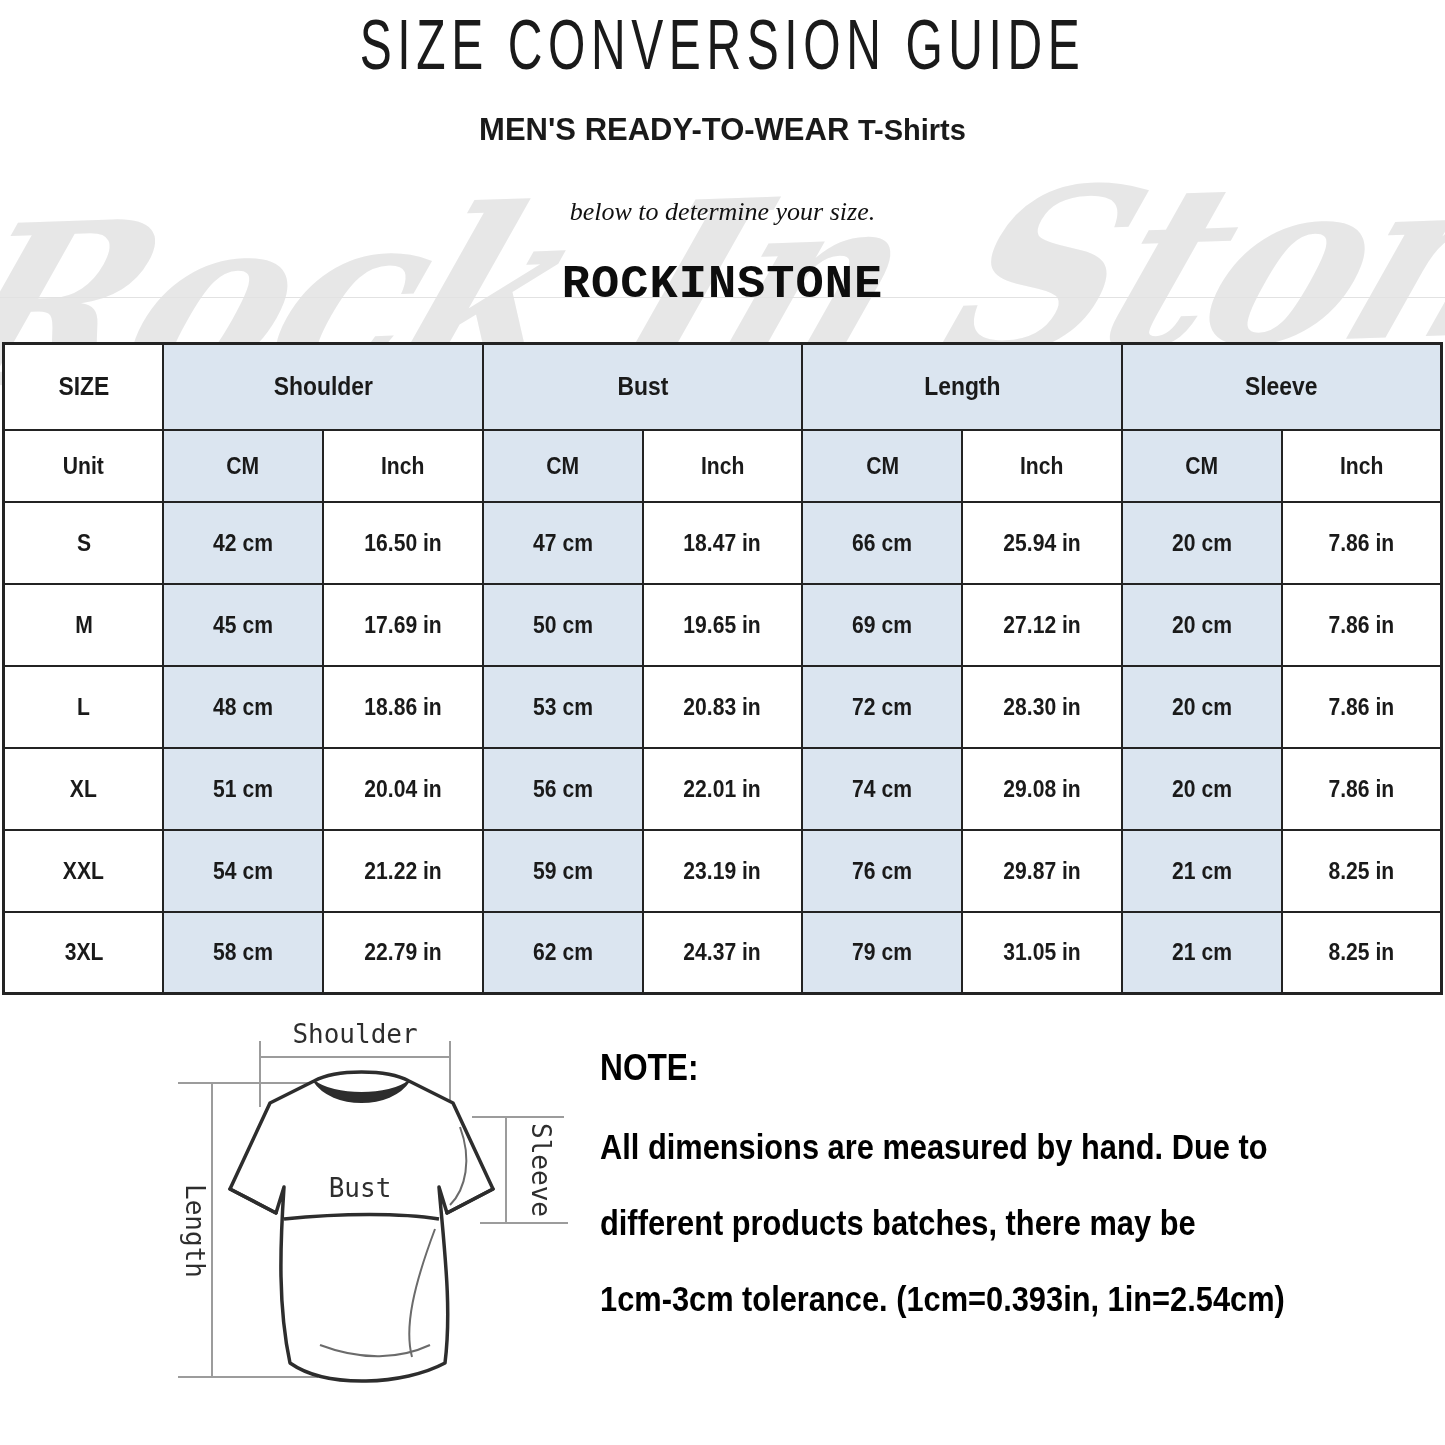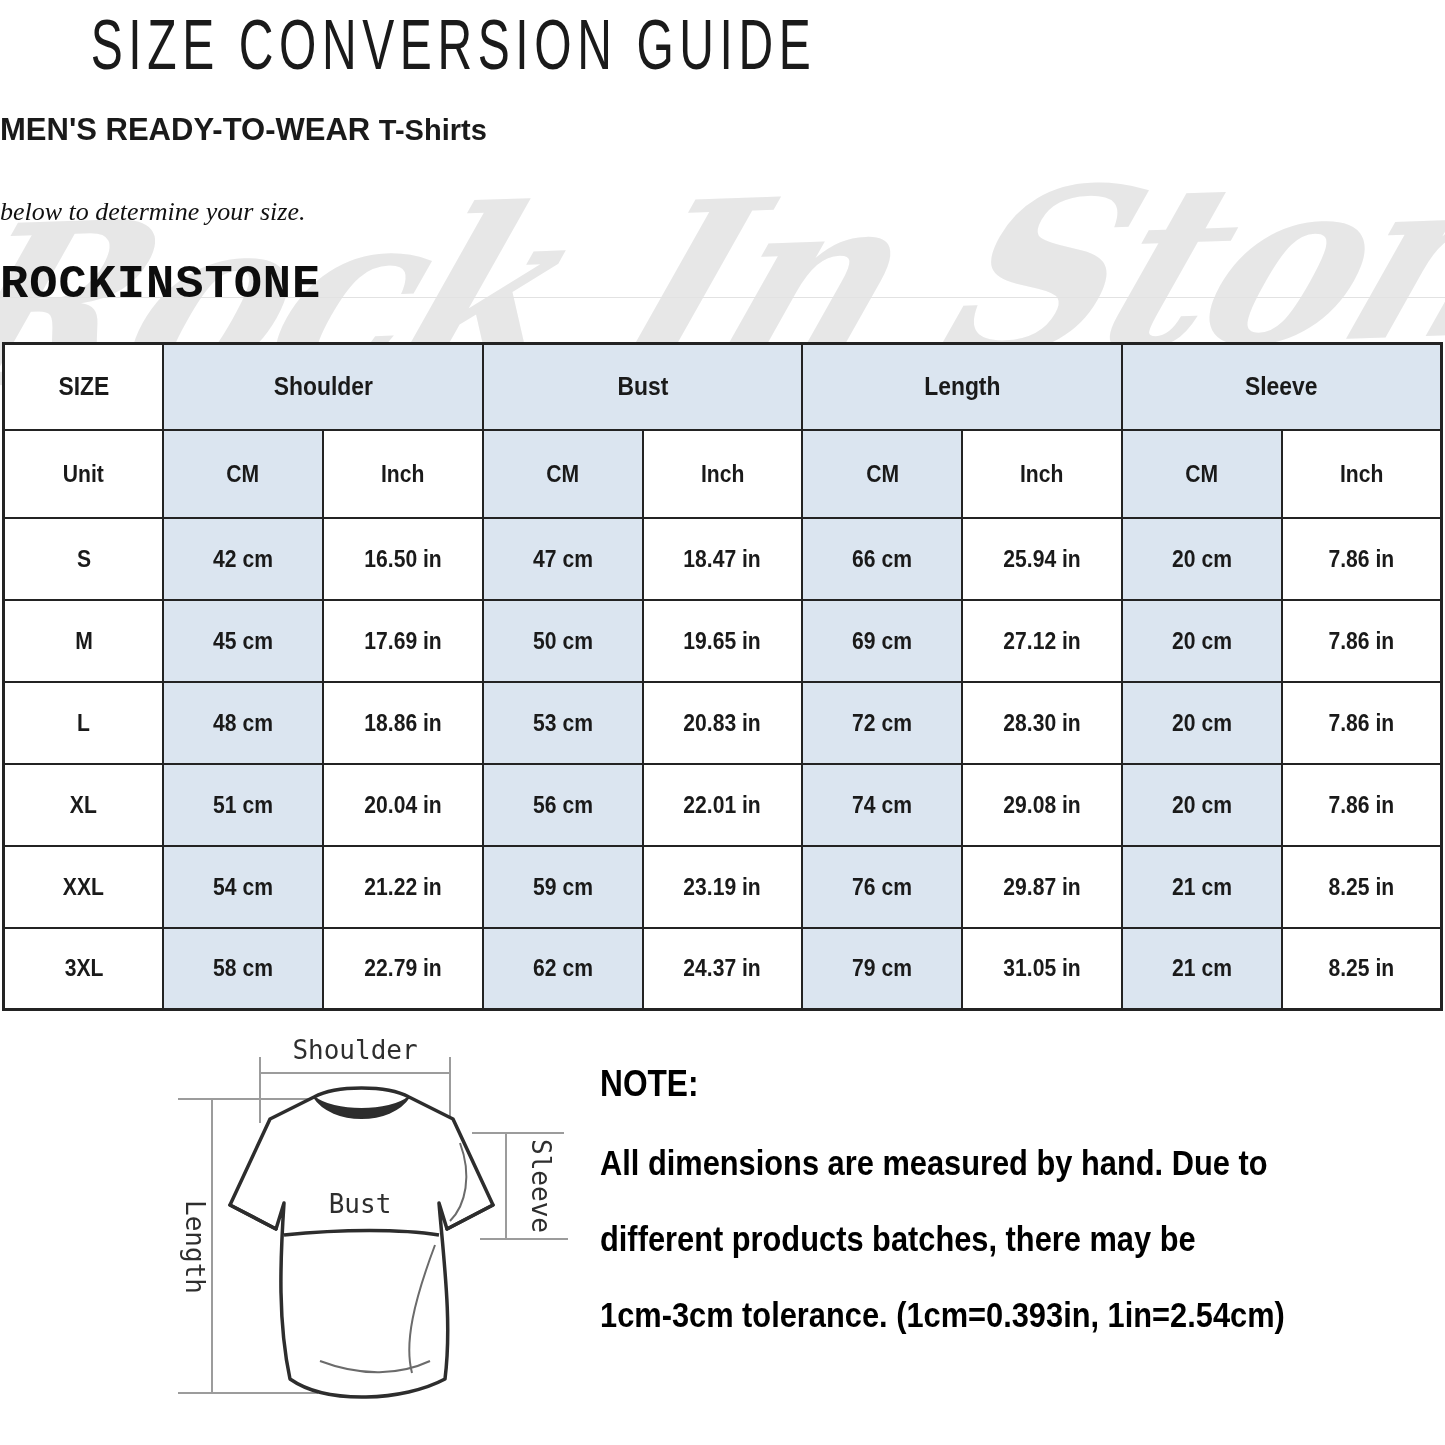--- a/index.html
+++ b/index.html
@@ -32,21 +32,21 @@
     position: absolute;
     top: 297px; left: 0;
     width: 100%; height: 1px;
     background: #e2e2e2;
     z-index: 1;
   }
 
   .content { position: relative; z-index: 2; }
 
   
-  .hdr { }
+  .hdr { text-align: center; }
   .page-title {
     padding-top: 10px;
     line-height: 70px;
     font-size: 60px;
     font-weight: normal;
   }
   .page-title .stretch {
     display: inline-block;
     transform: scale(0.80, 1.18);
     letter-spacing: 7px;
@@ -88,21 +88,21 @@
   }
   table.size-table td {
     border: 2px solid #232323;
     text-align: center;
     vertical-align: middle;
     font-weight: bold;
     overflow: hidden;
   }
   table.size-table { border: 3px solid #232323; }
   tr.group-row td { height: 86px; font-size: 26px; }
-  tr.unit-row td  { height: 88px; font-size: 24px; }
+  tr.unit-row td  { height: 72px; font-size: 24px; }
   tr.data-row td  { height: 82px; font-size: 24px; }
   td.blue { background: #dbe5f0; }
   .ct {
     display: inline-block;
     transform: scaleX(0.88);
     white-space: nowrap;
   }
 
   
   .bottom {

